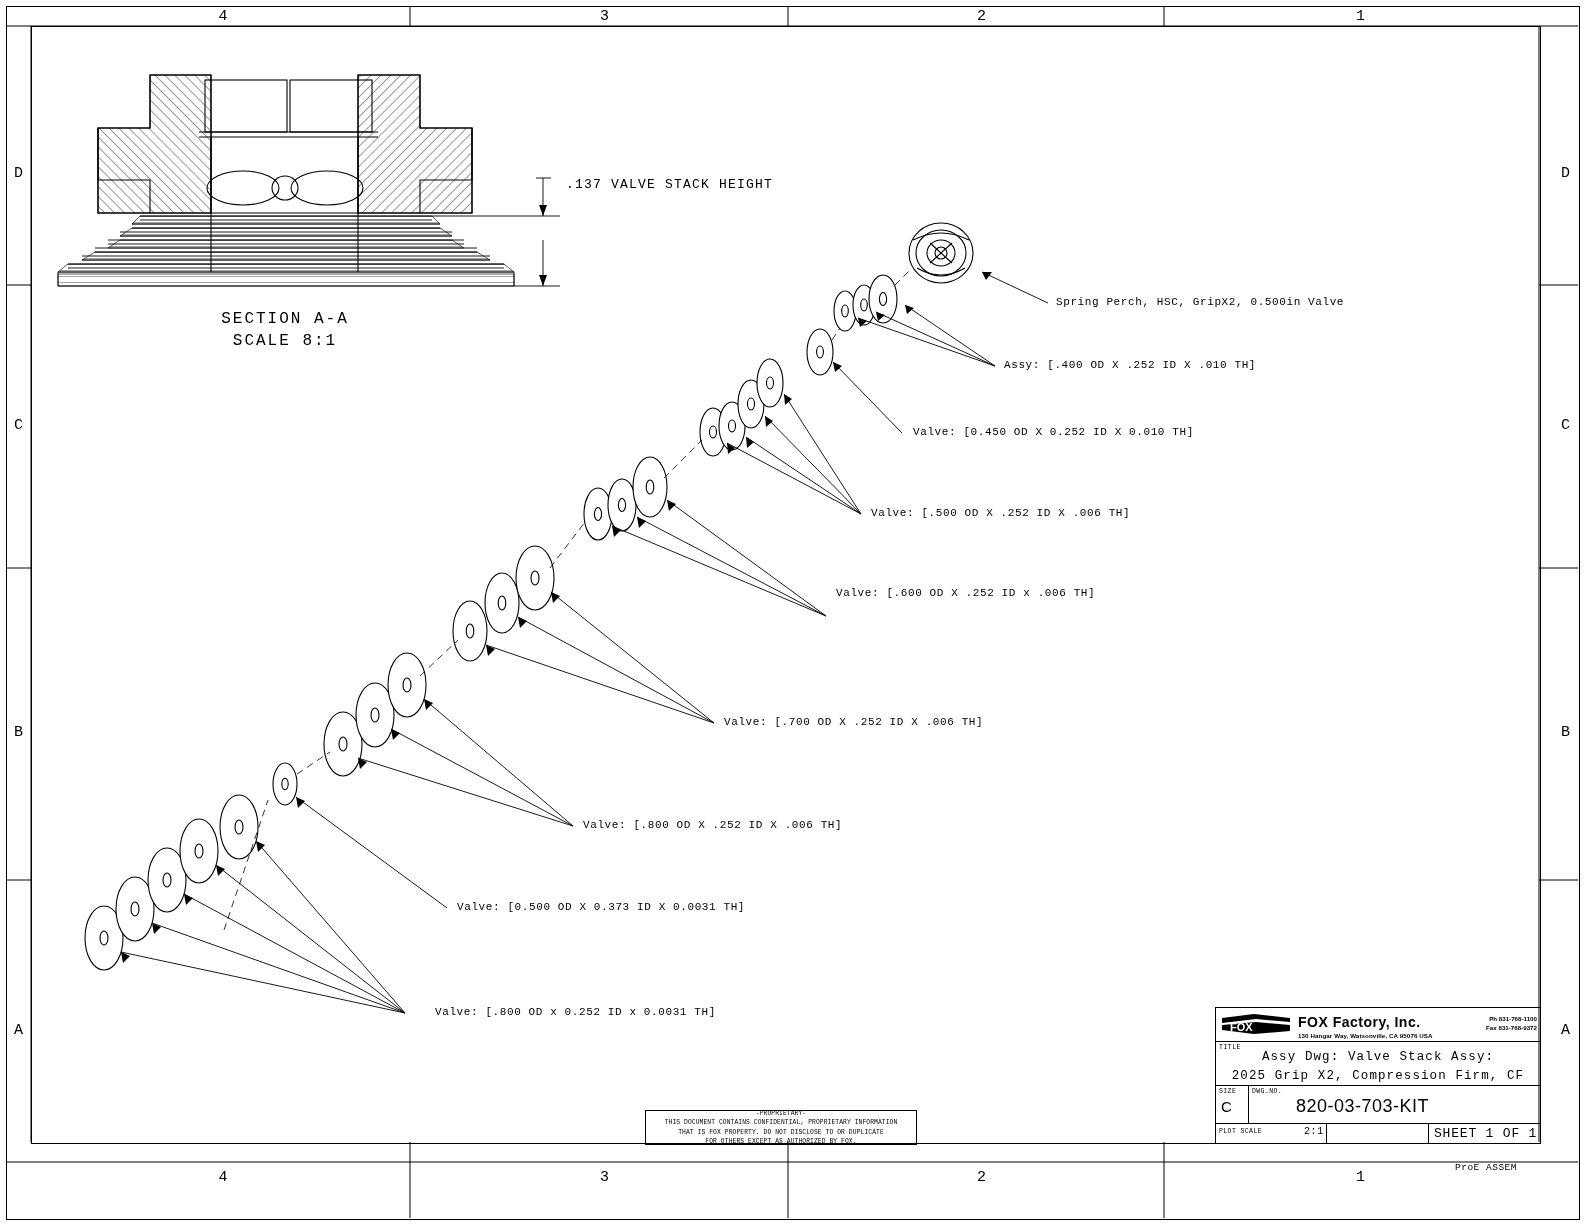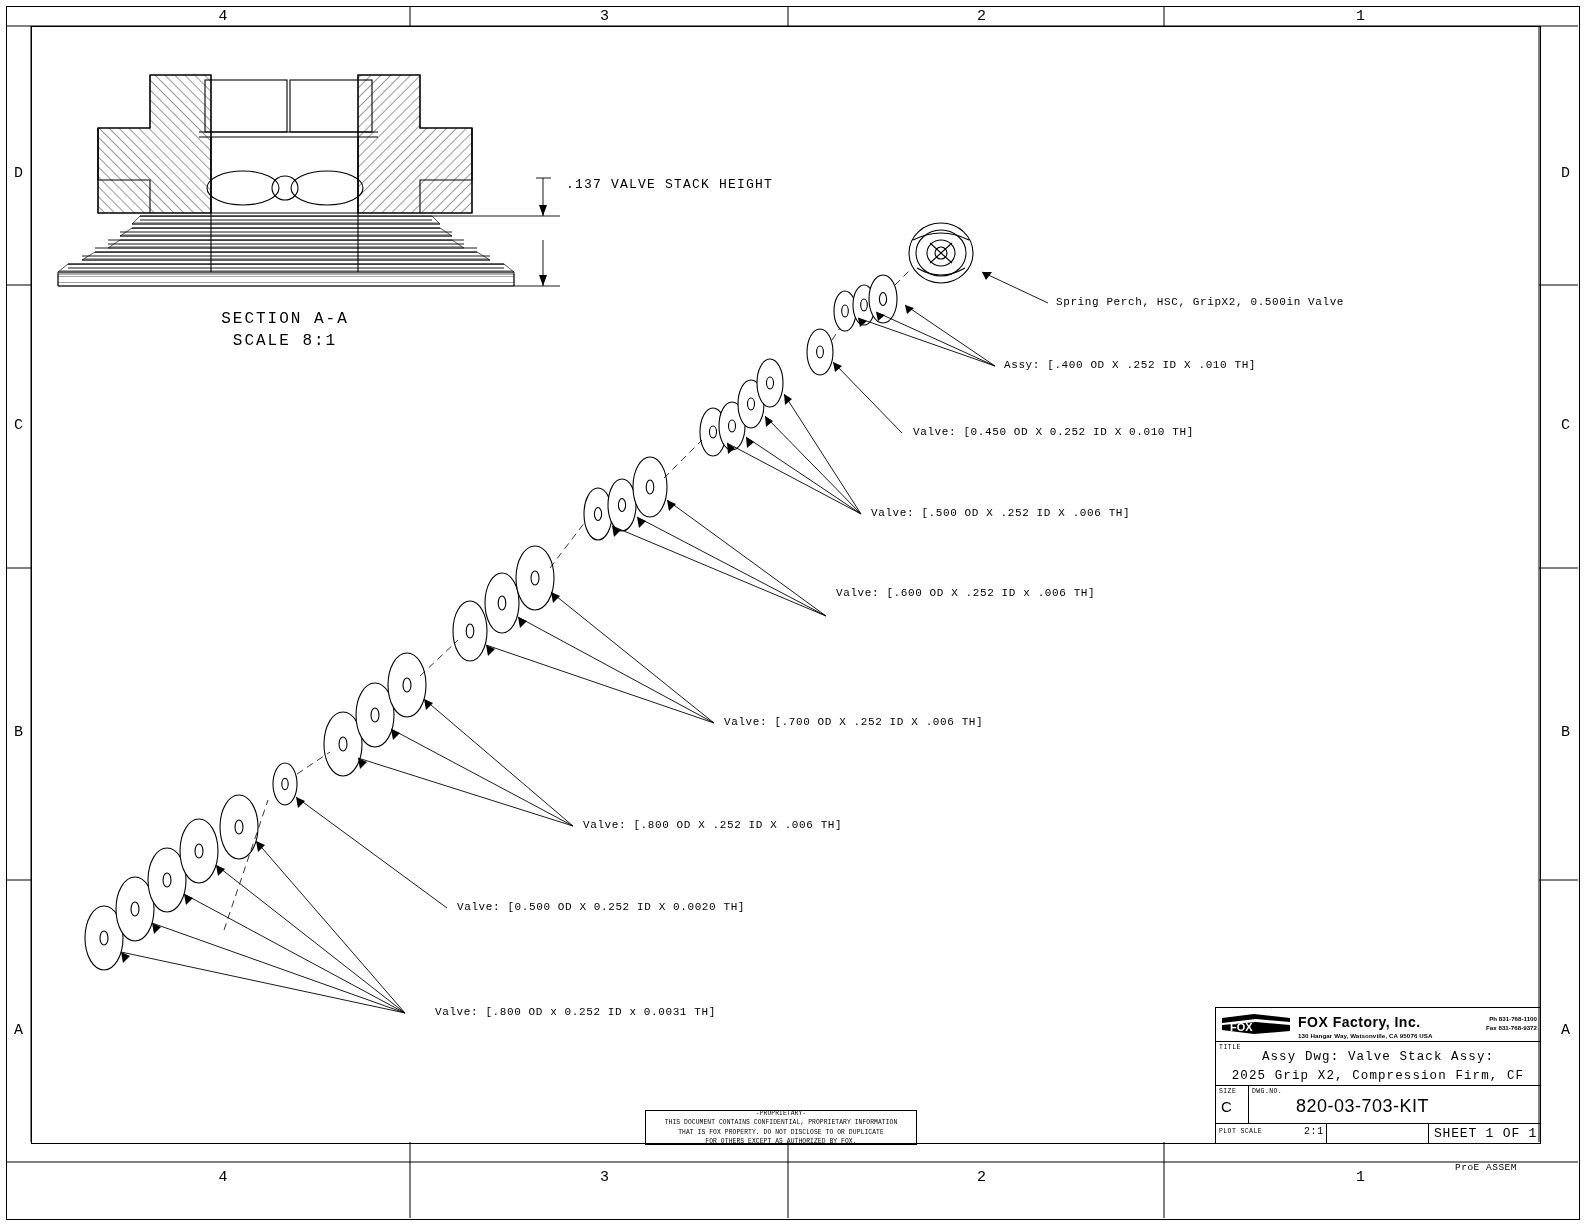--- a/index.html
+++ b/index.html
@@ -343,21 +343,21 @@
   <div class="section-title" style="left:185px;top:309px;width:200px;">SECTION A-A
 SCALE 8:1</div>
 
   <div class="label" style="left:1056px;top:296px;">Spring Perch, HSC, GripX2, 0.500in Valve</div>
   <div class="label" style="left:1004px;top:359px;">Assy: [.400 OD X .252 ID X .010 TH]</div>
   <div class="label" style="left:913px;top:426px;">Valve: [0.450 OD X 0.252 ID X 0.010 TH]</div>
   <div class="label" style="left:871px;top:507px;">Valve: [.500 OD X .252 ID X .006 TH]</div>
   <div class="label" style="left:836px;top:587px;">Valve: [.600 OD X .252 ID x .006 TH]</div>
   <div class="label" style="left:724px;top:716px;">Valve: [.700 OD X .252 ID X .006 TH]</div>
   <div class="label" style="left:583px;top:819px;">Valve: [.800 OD X .252 ID X .006 TH]</div>
-  <div class="label" style="left:457px;top:901px;">Valve: [0.500 OD X 0.252 ID X 0.0020 TH]</div>
+  <div class="label" style="left:457px;top:901px;">Valve: [0.500 OD X 0.373 ID X 0.0031 TH]</div>
   <div class="label" style="left:435px;top:1006px;">Valve: [.800 OD x 0.252 ID x 0.0031 TH]</div>
 
   <div class="prop">
     <div>-PROPRIETARY-</div>
     <div>THIS DOCUMENT CONTAINS CONFIDENTIAL, PROPRIETARY INFORMATION</div>
     <div>THAT IS FOX PROPERTY.   DO NOT DISCLOSE TO OR DUPLICATE</div>
     <div>FOR OTHERS EXCEPT AS AUTHORIZED BY FOX.</div>
   </div>
 
   <div class="tb">

